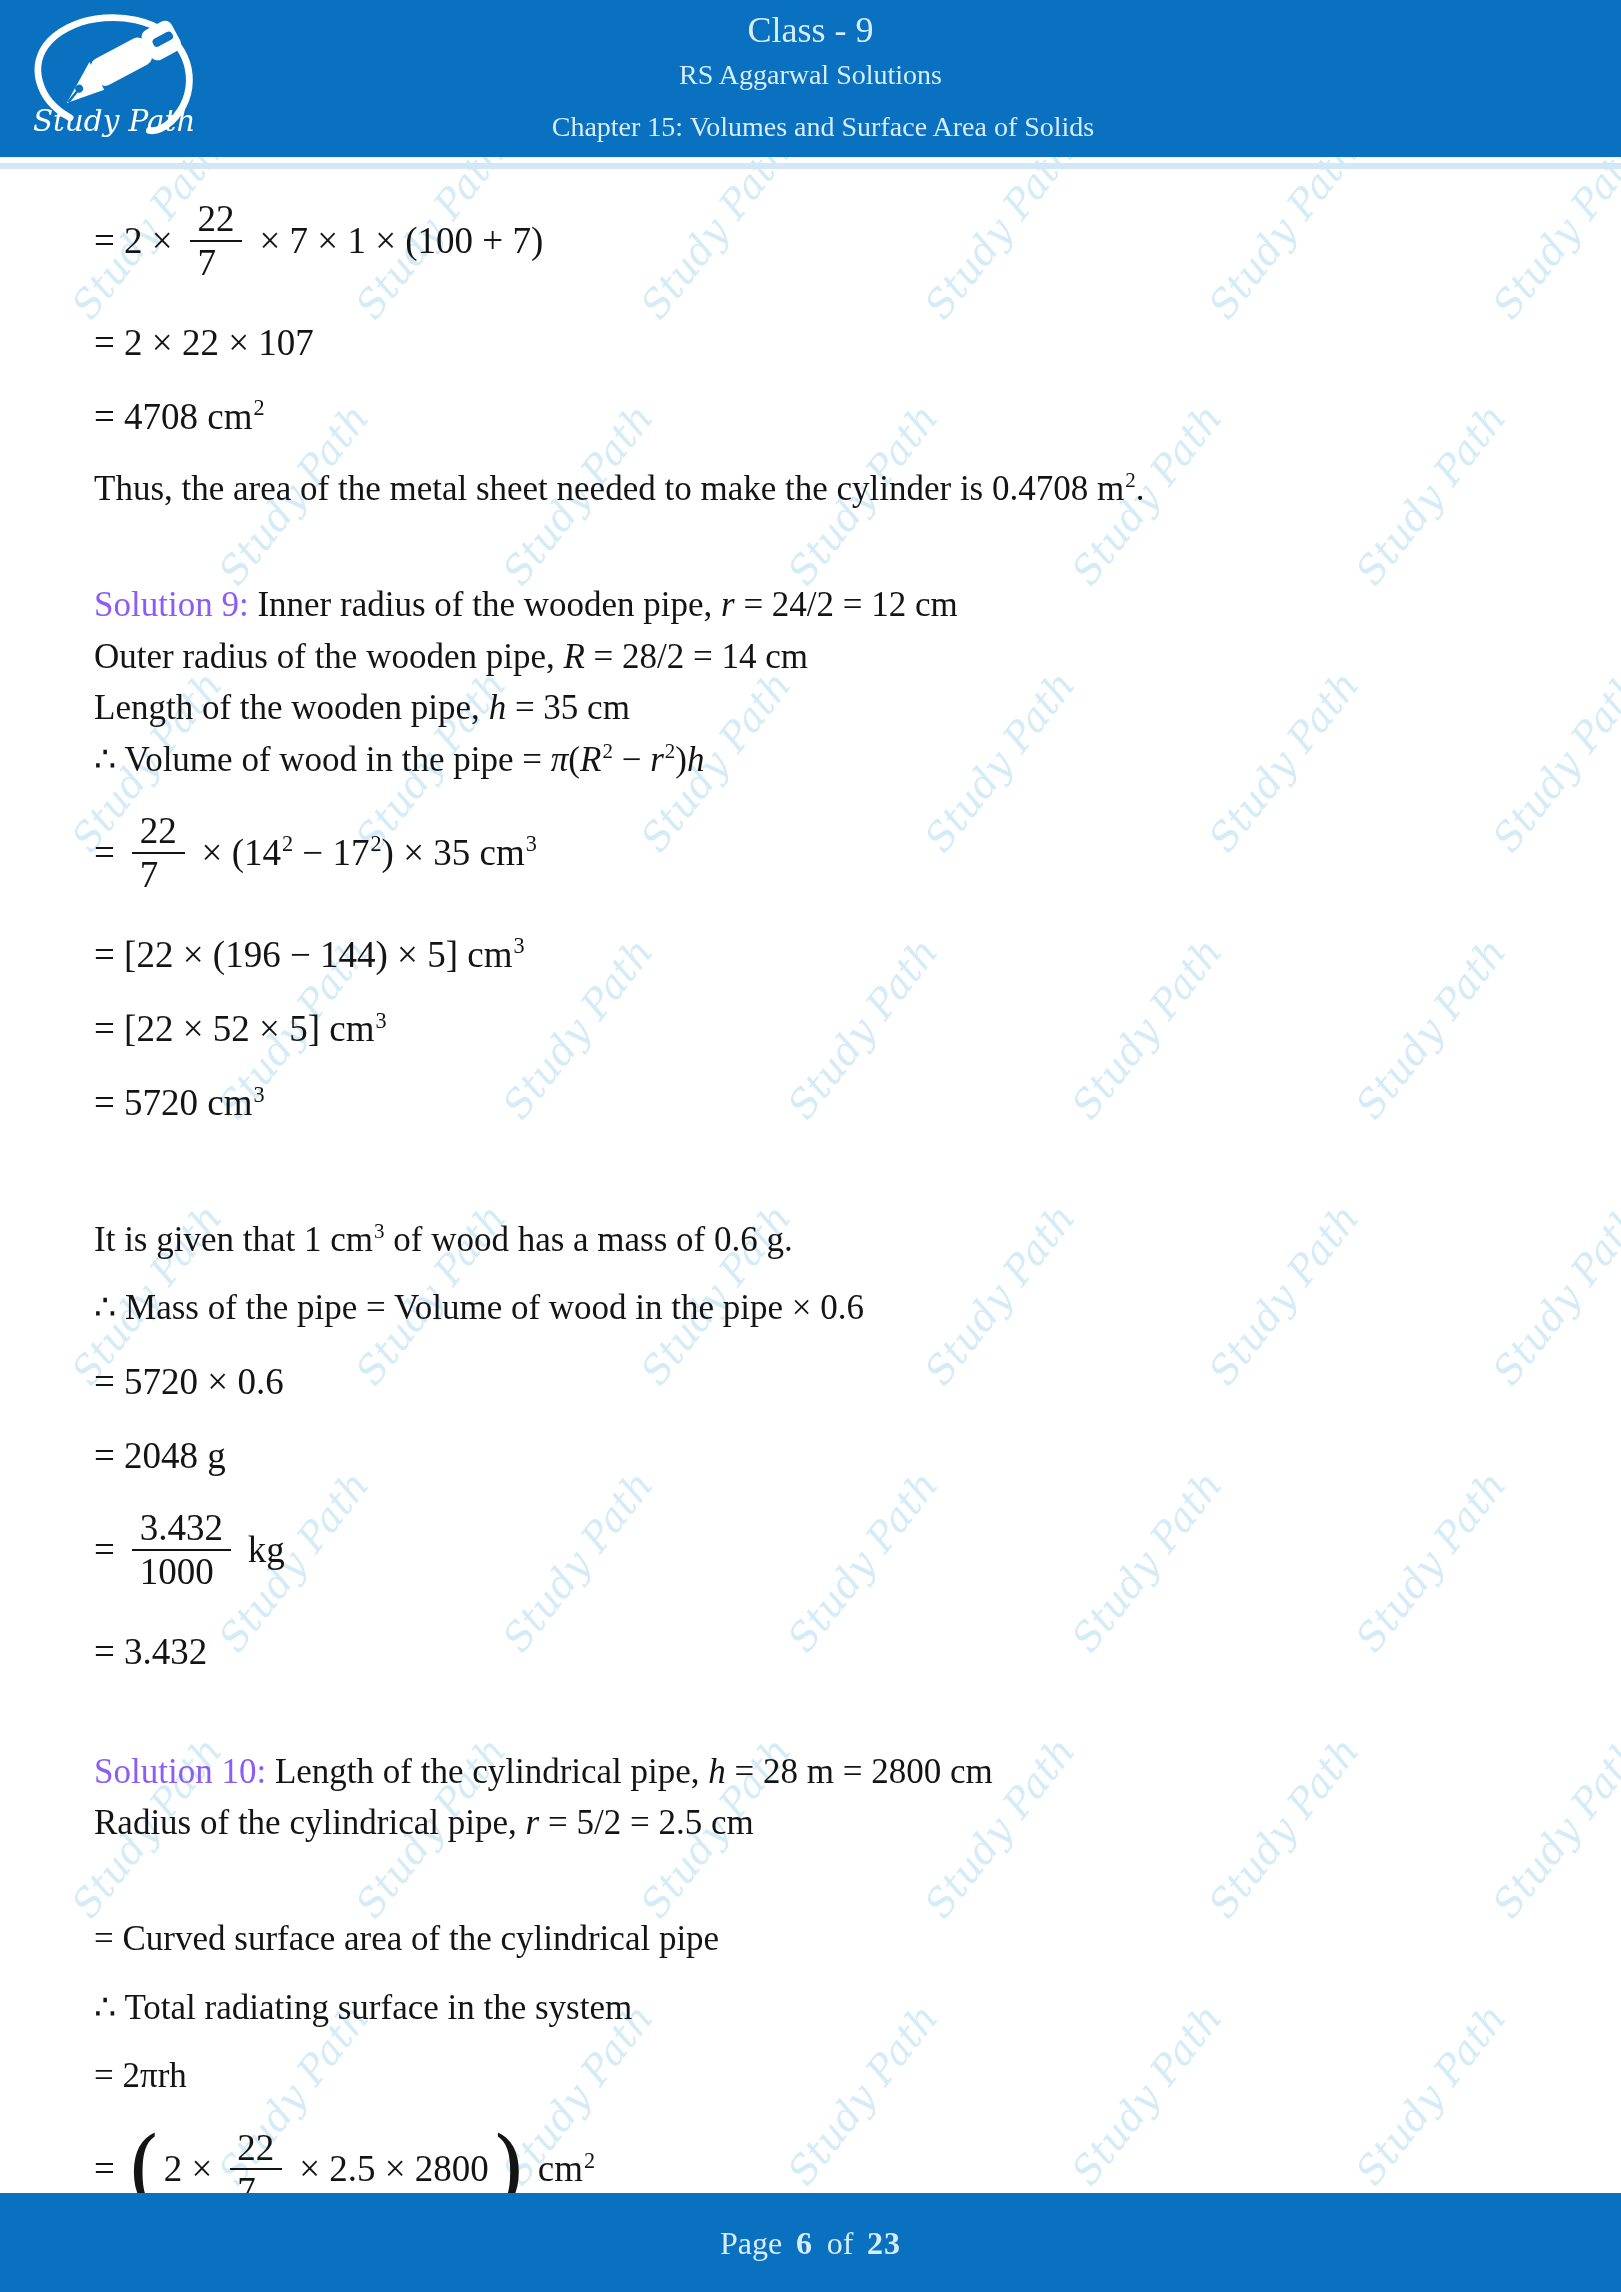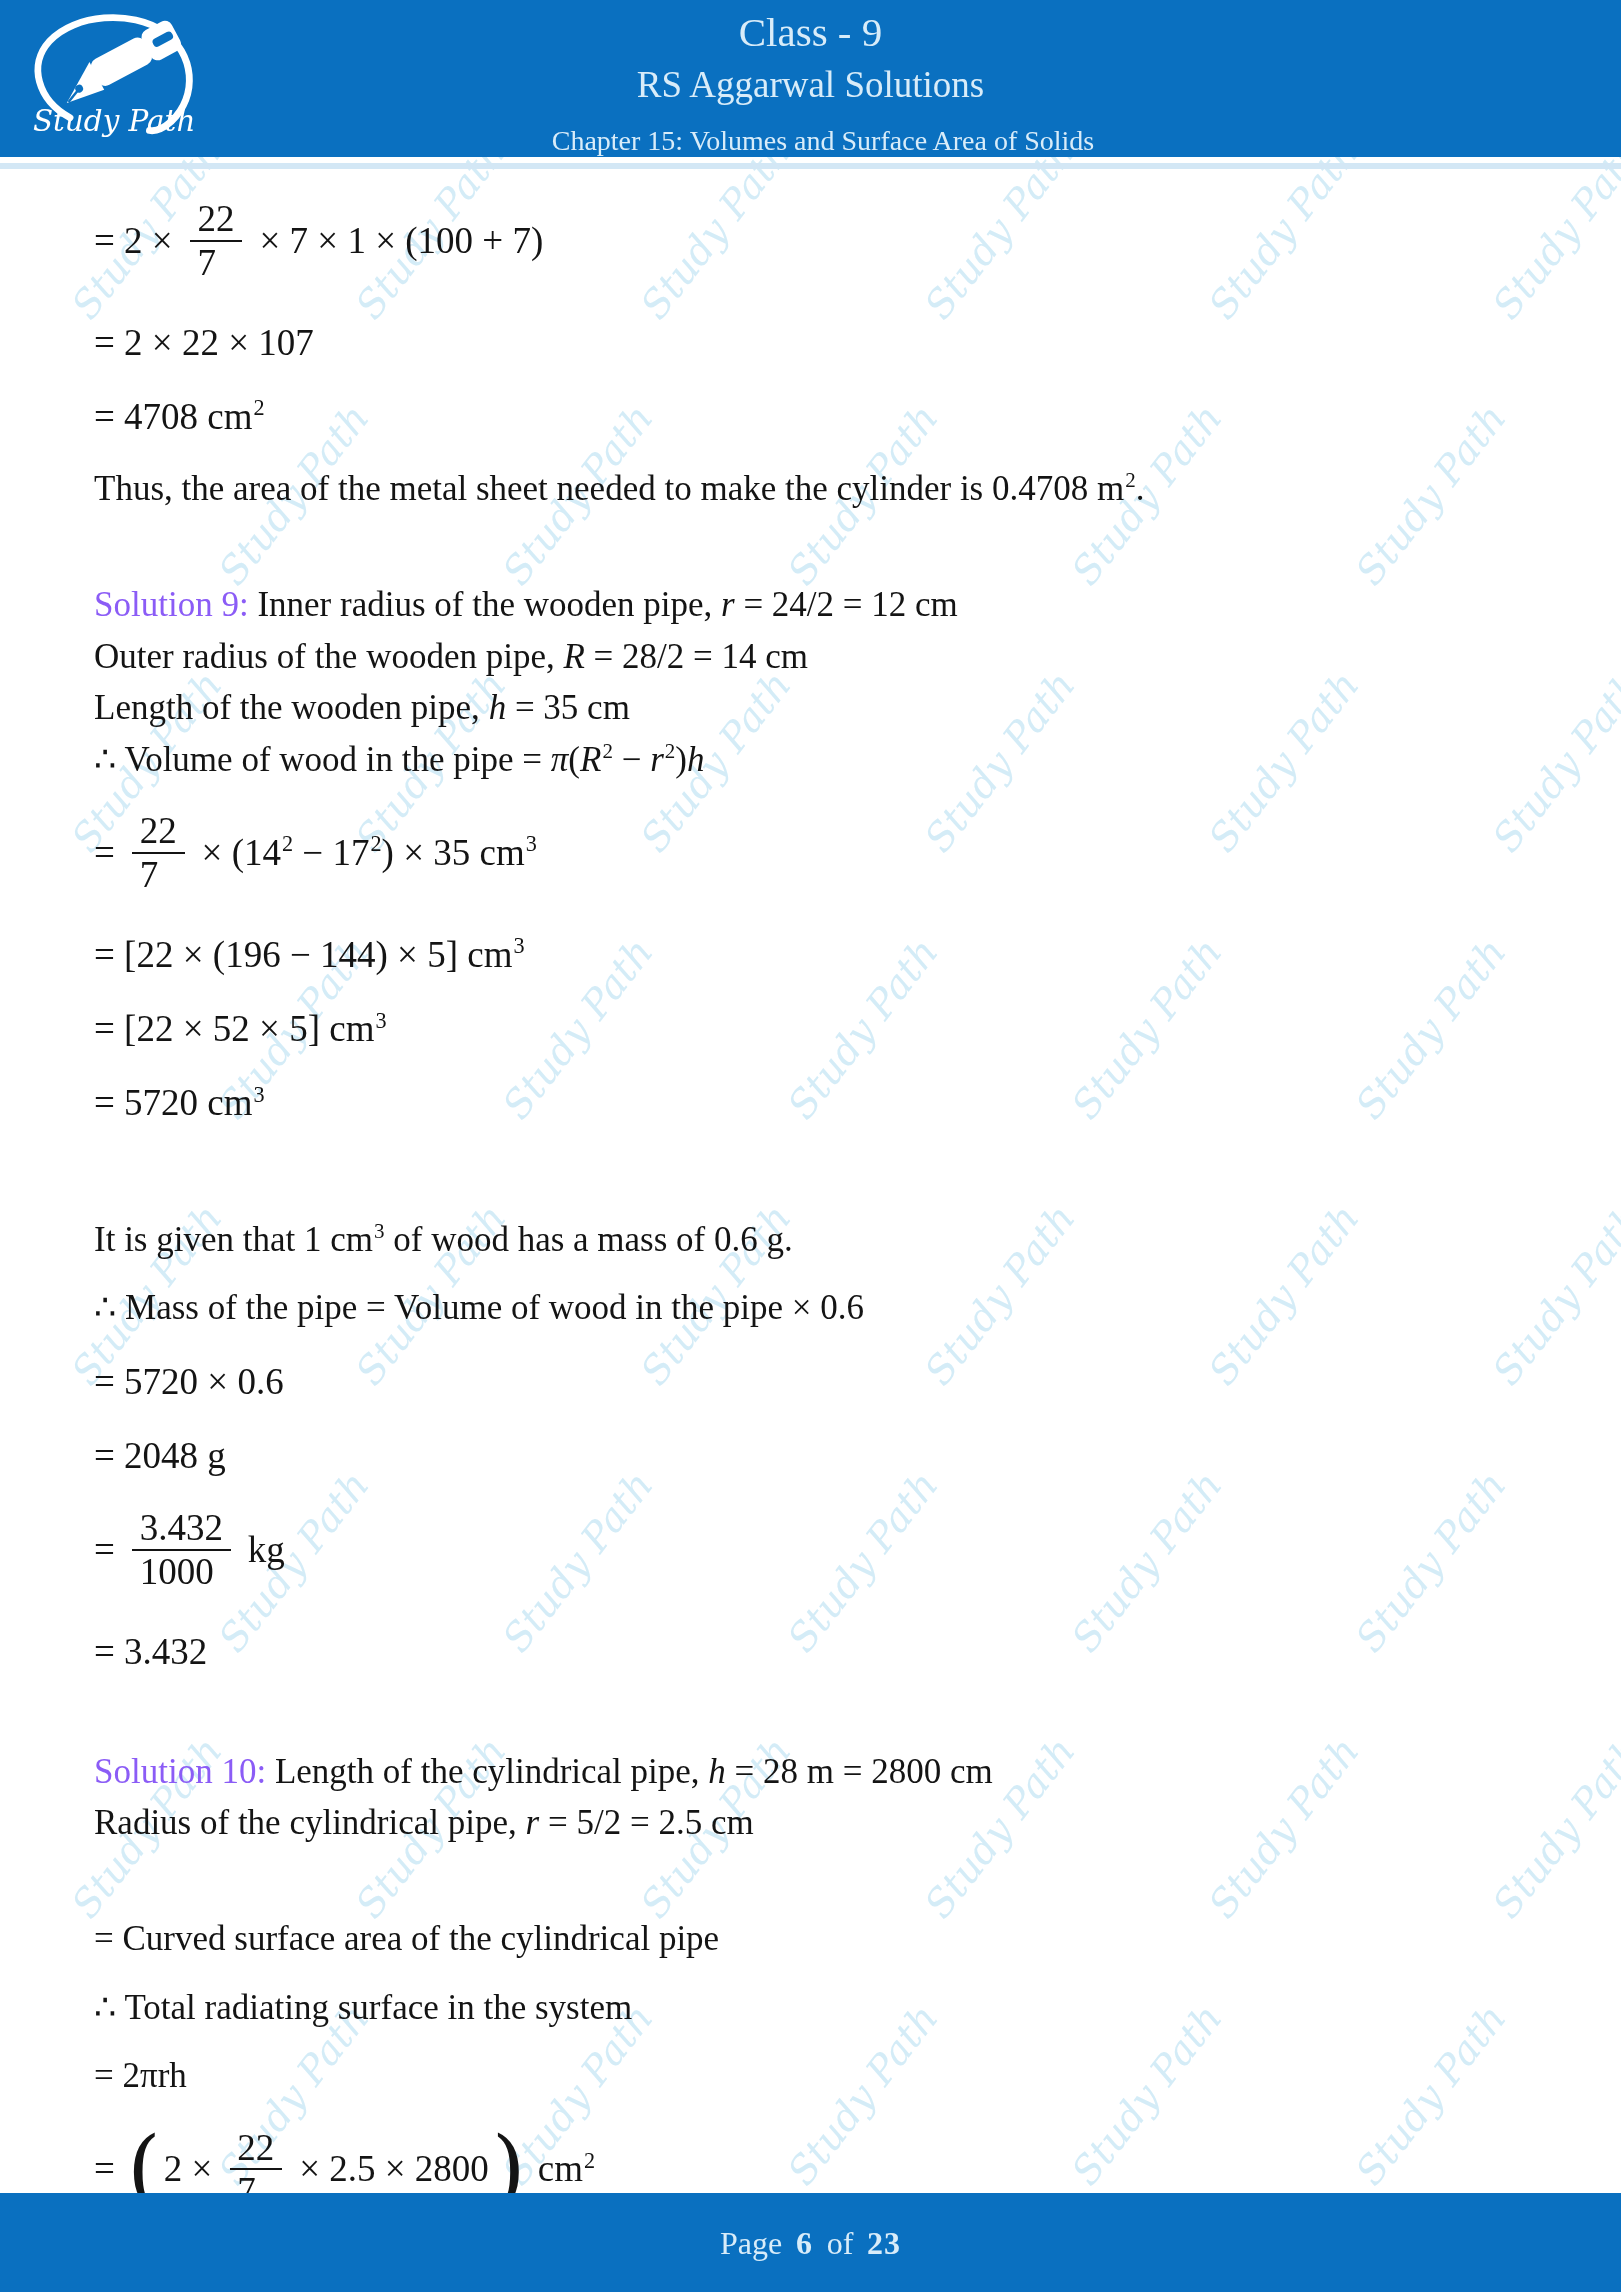--- a/index.html
+++ b/index.html
@@ -10,22 +10,22 @@
   }
   
   .header{
     position:absolute; top:0; left:0; width:100%; height:157px;
     background:#0a70c0; z-index:3;
   }
   .header-titles{
     position:absolute; top:7.8px; left:0; width:100%; text-align:center;
     color:#d8ecf9; line-height:1.0;
   }
-  .ht1{font-size:41px; margin-top:3.9px;}
-  .ht2{font-size:37px; margin-top:13.7px;}
+  .ht1{font-size:36px; margin-top:3.9px;}
+  .ht2{font-size:28px; margin-top:13.7px;}
   .ht3{font-size:28px; margin-top:24px;padding-left:25px;}
   .header-rule{
     position:absolute; top:163px; left:0; width:100%; height:5.9px;
     background:#d3e7f5; z-index:3;
   }
   .logo{position:absolute; top:2px; left:15.7px; width:211px; height:153px; z-index:4;}
   
   .footer{
     position:absolute; bottom:0; left:0; width:100%; height:100px;
     background:#0a70c0; z-index:3; display:flex; align-items:center; justify-content:center;

